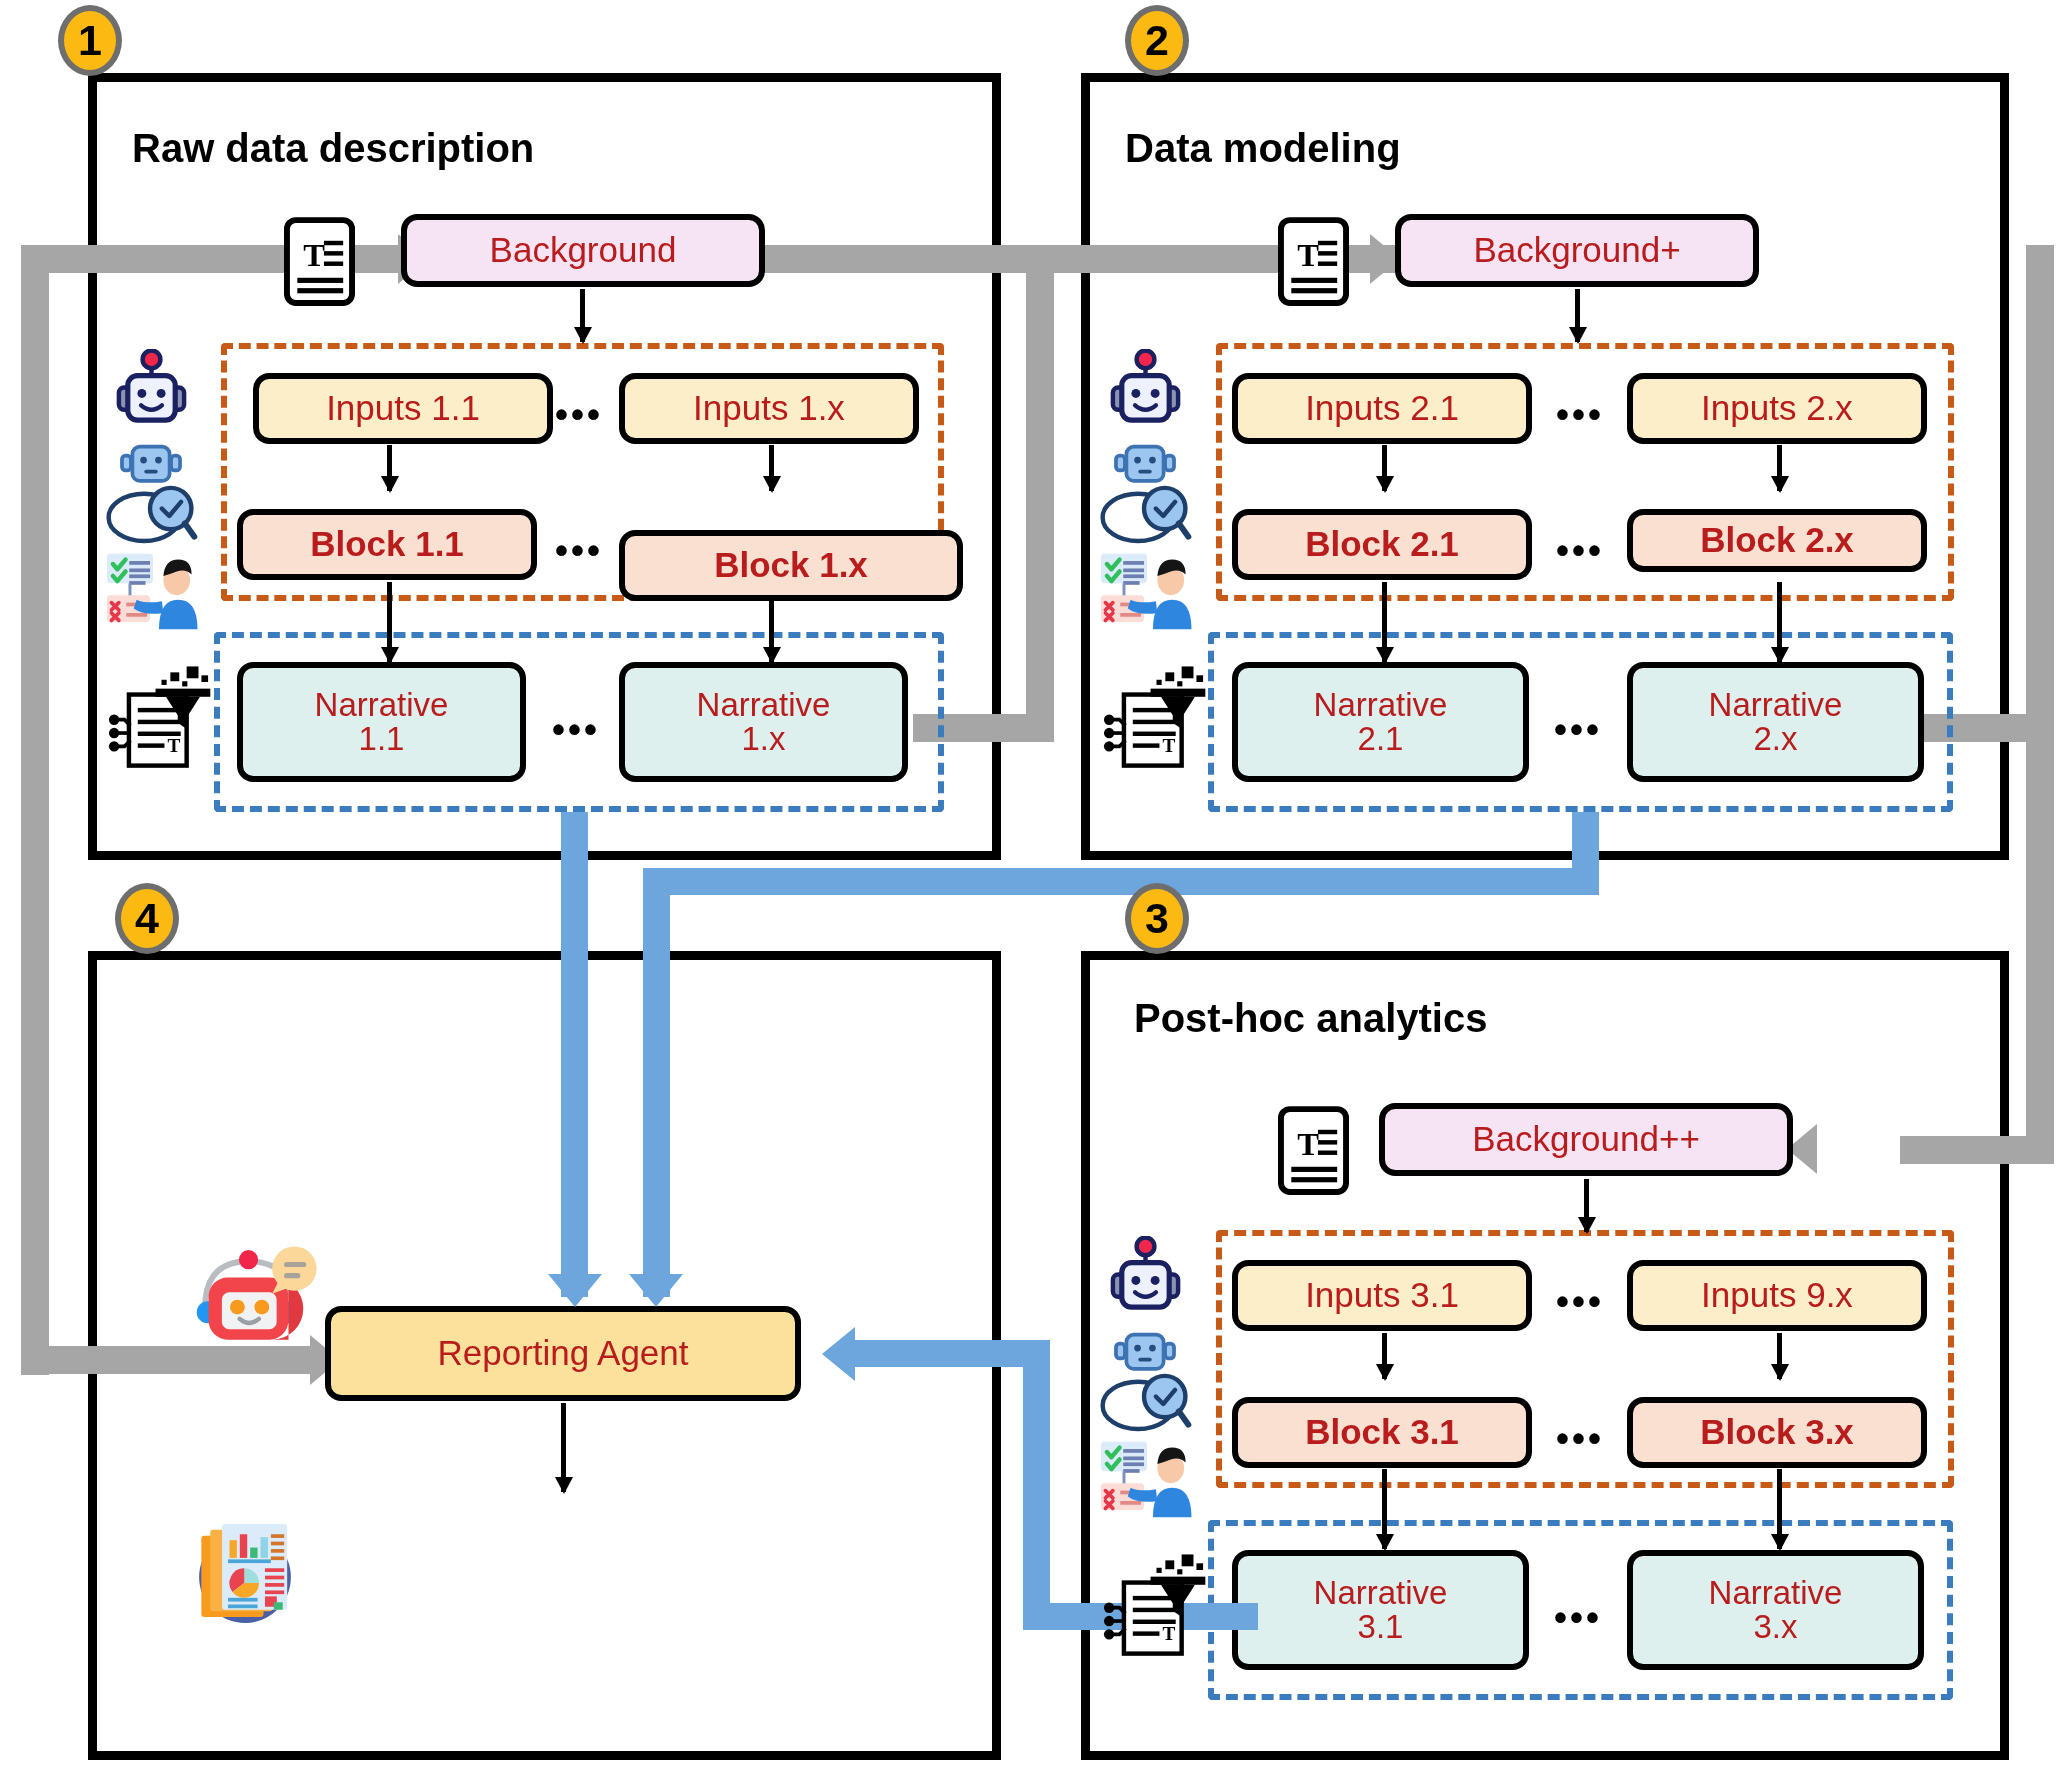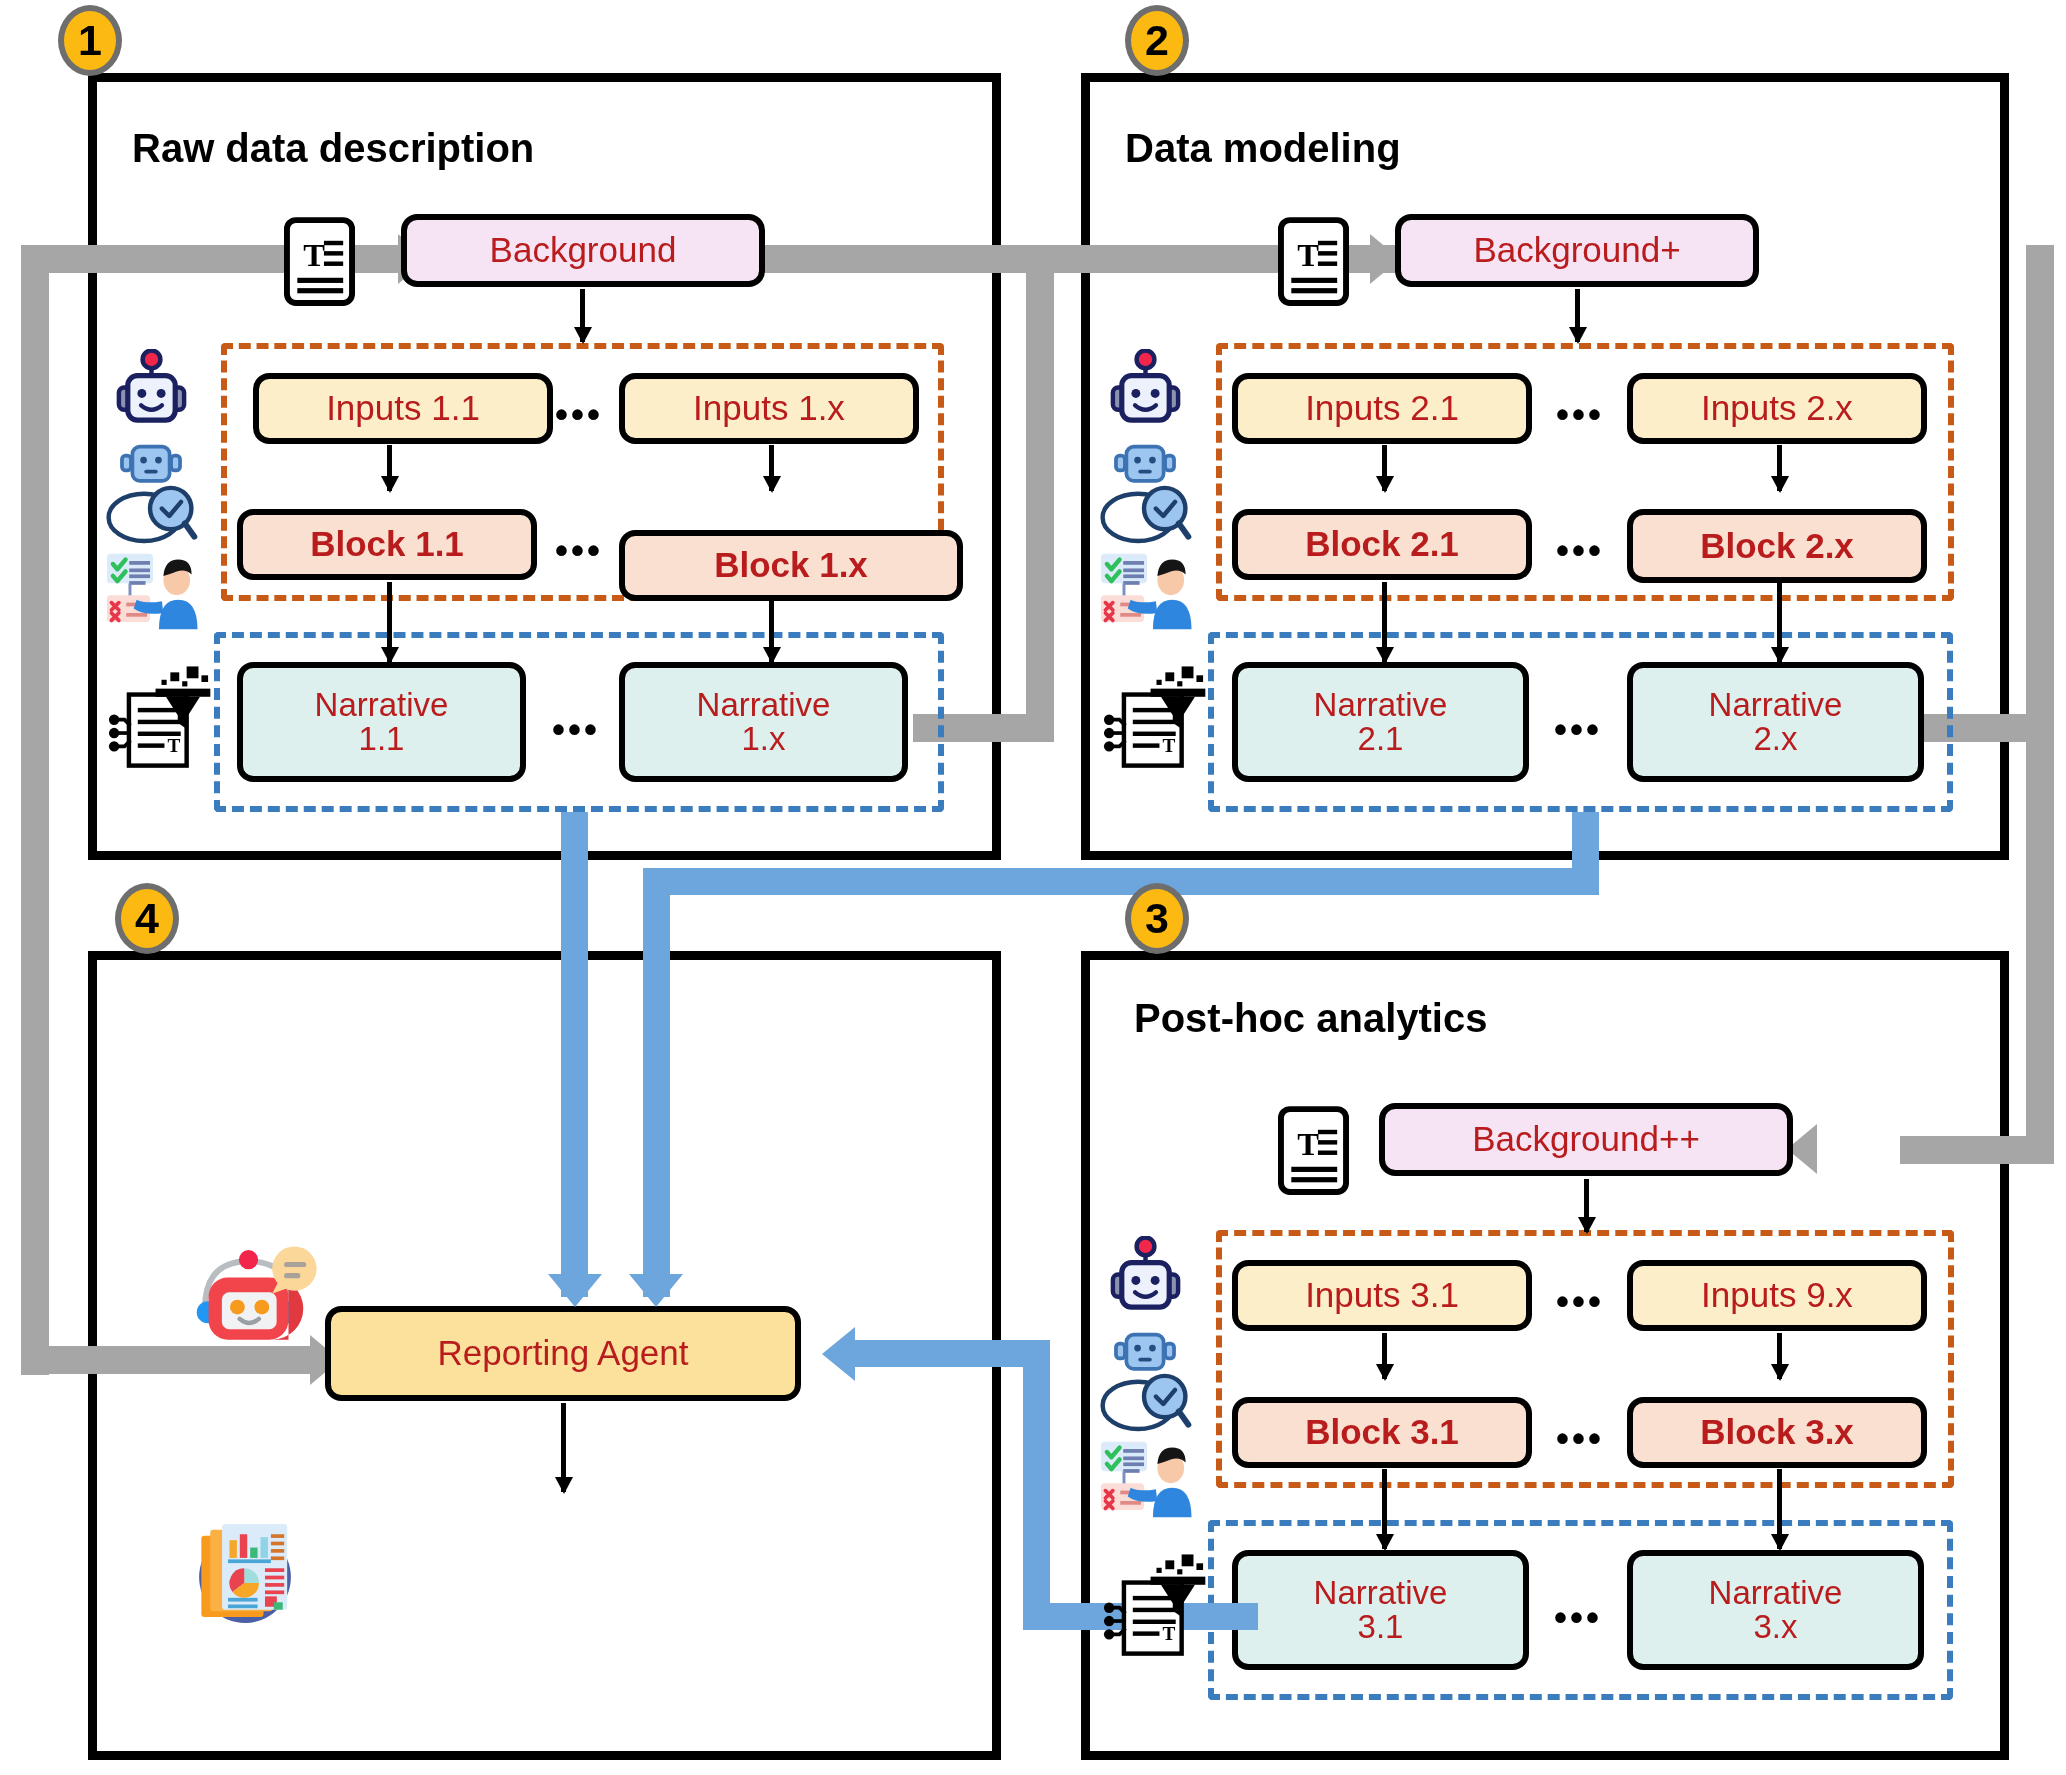--- a/index.html
+++ b/index.html
@@ -211,21 +211,21 @@
   <div class="box bg" style="left:1395px;top:214px;width:364px;height:73px;">Background+</div>
   <div class="varrow" style="left:1575px;top:289px;height:53px;"></div>
 
   <div class="dash orange" style="left:1216px;top:343px;width:738px;height:258px;"></div>
   <div class="box inputs" style="left:1232px;top:373px;width:300px;height:71px;">Inputs 2.1</div>
   <div class="box inputs" style="left:1627px;top:373px;width:300px;height:71px;">Inputs 2.x</div>
   <div class="ell" style="left:1556px;top:396px;">•••</div>
   <div class="varrow" style="left:1382px;top:445px;height:46px;"></div>
   <div class="varrow" style="left:1777px;top:445px;height:46px;"></div>
   <div class="box block" style="left:1232px;top:509px;width:300px;height:71px;">Block 2.1</div>
-  <div class="box block" style="left:1627px;top:509px;width:300px;height:74px;">Block 2.x</div>
+  <div class="box block" style="left:1627px;top:509px;width:300px;height:63px;">Block 2.x</div>
   <div class="ell" style="left:1556px;top:532px;">•••</div>
   <div class="varrow" style="left:1382px;top:582px;height:80px;"></div>
   <div class="varrow" style="left:1777px;top:582px;height:80px;"></div>
 
   <div class="dash blue" style="left:1208px;top:632px;width:745px;height:180px;"></div>
   <div class="box narr" style="left:1232px;top:662px;width:297px;height:120px;">Narrative
 2.1</div>
   <div class="box narr" style="left:1627px;top:662px;width:297px;height:120px;">Narrative
 2.x</div>
   <div class="ell" style="left:1554px;top:711px;">•••</div>

